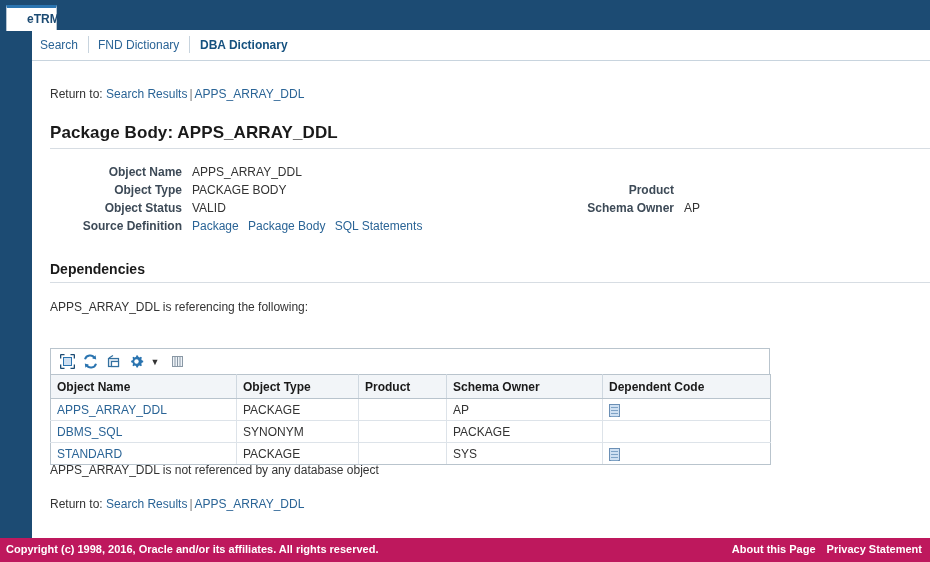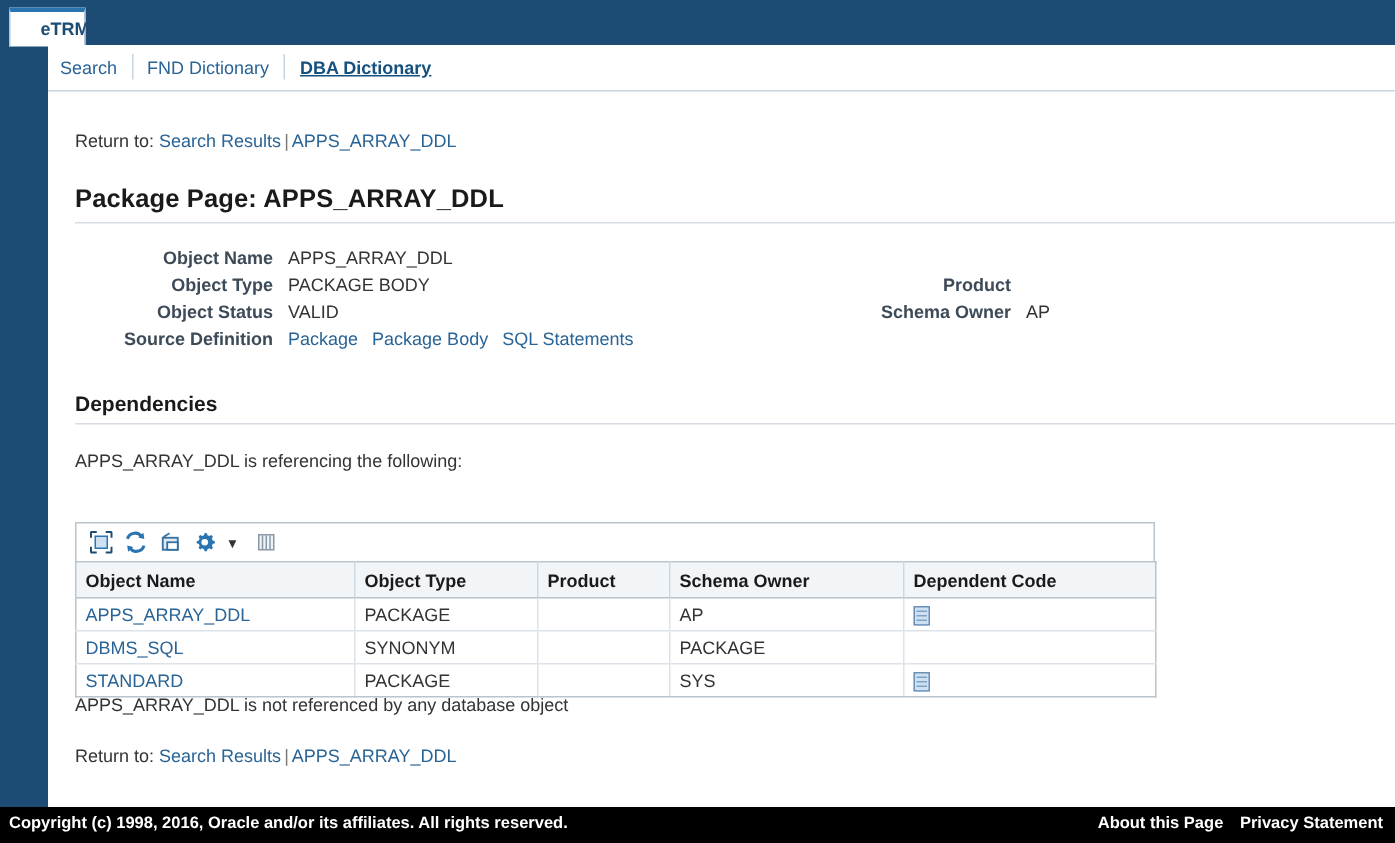--- a/index.html
+++ b/index.html
@@ -254,21 +254,21 @@
     box-shadow: 0 3px 0 #7fa3c6, 0 6px 0 #7fa3c6, 0 9px 0 #7fa3c6;
   }
 
   
   .footer {
     position: absolute;
     left: 0;
     top: 538px;
     width: 930px;
     height: 24px;
-    background: #000000;
+    background: #be185d;
   }
   .footer .copy {
     position: absolute;
     left: 6px;
     top: 5px;
     font-size: 11px;
     font-weight: bold;
     color: #ffffff;
     white-space: nowrap;
   }
@@ -295,29 +295,29 @@
     <div class="tab">eTRM</div>
   </div>
 
   <div class="canvas">
 
     <div class="subtabs">
       <div class="subtab" style="left:8px;">Search</div>
       <div class="subtab-sep" style="left:56px;"></div>
       <div class="subtab" style="left:66px;">FND Dictionary</div>
       <div class="subtab-sep" style="left:157px;"></div>
-      <div class="subtab sel" style="left:168px;text-decoration:underline;">DBA Dictionary</div>
+      <div class="subtab sel" style="left:168px;">DBA Dictionary</div>
     </div>
 
     <div class="returnbar" style="left:18px; top:57px;">
       <span class="lbl">Return to:</span>
       <a class="lnk">Search Results</a><span class="pipe">|</span><a class="lnk">APPS_ARRAY_DDL</a>
     </div>
 
-    <div class="page-title">Package Page: APPS_ARRAY_DDL</div>
+    <div class="page-title">Package Body: APPS_ARRAY_DDL</div>
     <div class="rule" style="left:18px; top:118px; width:882px;"></div>
 
     <div class="prop prop-label" style="left:40px; top:135px; width:110px;">Object Name</div>
     <div class="prop prop-value" style="left:160px; top:135px;">APPS_ARRAY_DDL</div>
 
     <div class="prop prop-label" style="left:40px; top:153px; width:110px;">Object Type</div>
     <div class="prop prop-value" style="left:160px; top:153px;">PACKAGE BODY</div>
 
     <div class="prop prop-label" style="left:40px; top:171px; width:110px;">Object Status</div>
     <div class="prop prop-value" style="left:160px; top:171px;">VALID</div>

